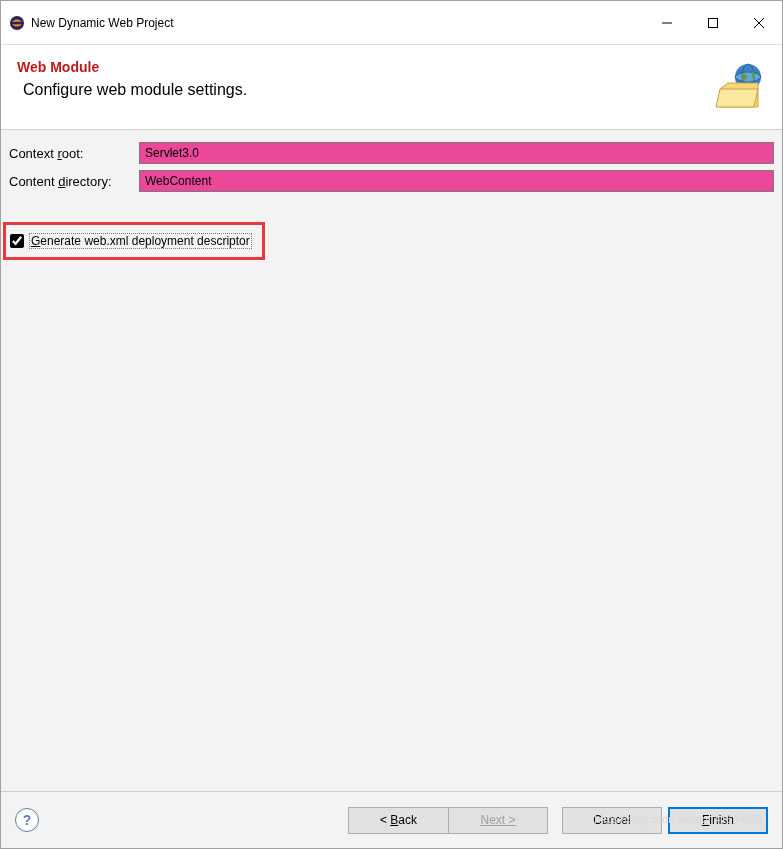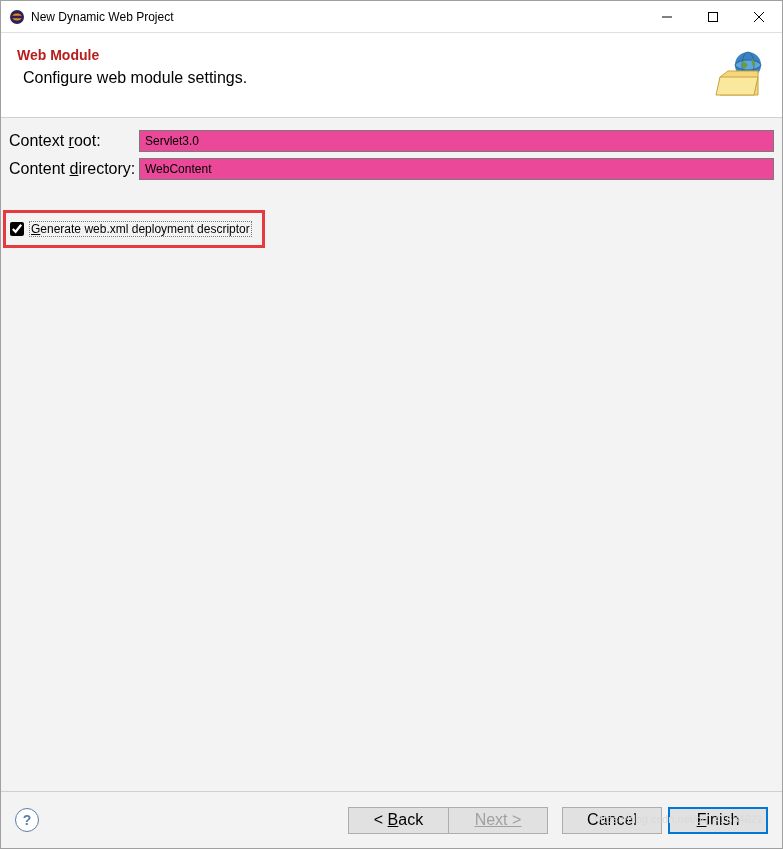--- a/index.html
+++ b/index.html
@@ -17,21 +17,21 @@
     }
     .window {
       width: 783px;
       height: 849px;
       background: #ffffff;
       border: 1px solid #a0a0a0;
       display: flex;
       flex-direction: column;
     }
     .titlebar {
-      height: 32px;
+      height: 44px;
       background: #ffffff;
       display: flex;
       align-items: center;
       padding-left: 8px;
       border-bottom: 1px solid #e0e0e0;
     }
     .titlebar-icon {
       width: 16px;
       height: 16px;
       margin-right: 6px;
@@ -89,21 +89,21 @@
       padding: 12px 8px;
       border-bottom: 1px solid #d0d0d0;
     }
     .form-row {
       display: flex;
       align-items: center;
       margin-bottom: 6px;
     }
     .form-label {
       width: 130px;
-      font-size: 16px;
+      font-size: 13px;
       color: #000;
     }
     .form-label .mnemonic {
       text-decoration: underline;
     }
     .form-input {
       flex: 1;
       height: 22px;
       border: 1px solid #7a7a7a;
       padding: 2px 5px;
@@ -159,21 +159,21 @@
       cursor: pointer;
     }
     .footer-spacer {
       flex: 1;
     }
     .btn {
       width: 100px;
       height: 27px;
       background: #e1e1e1;
       border: 1px solid #adadad;
-      font-size: 16px;
+      font-size: 12px;
       font-family: inherit;
       cursor: pointer;
       margin-left: 6px;
     }
     .btn .mnemonic {
       text-decoration: underline;
     }
     .btn:disabled {
       color: #a0a0a0;
       cursor: default;

